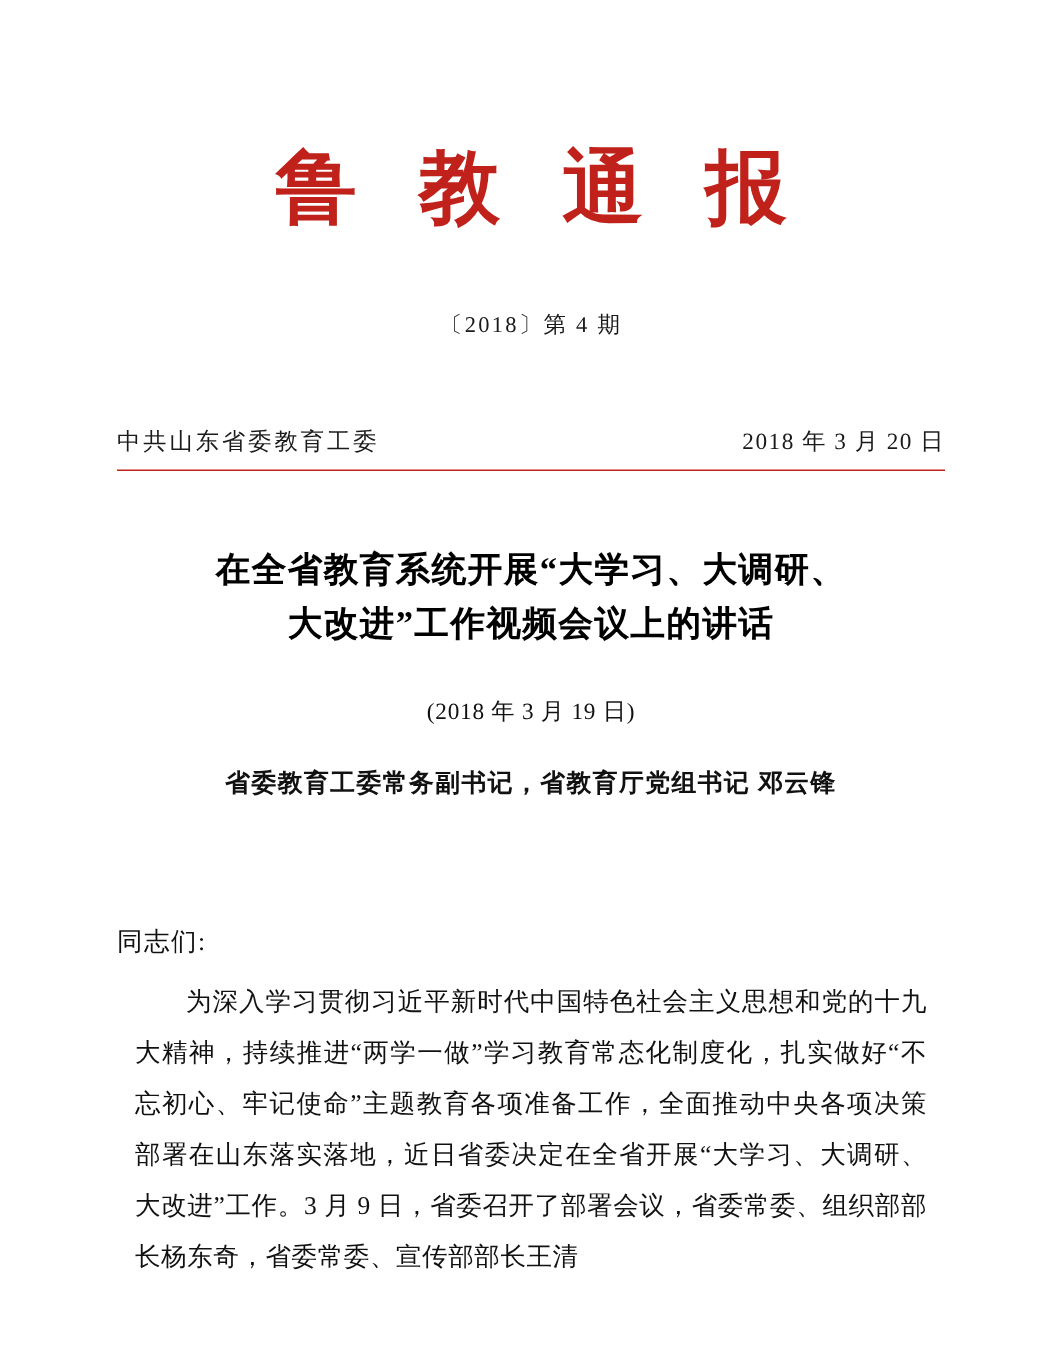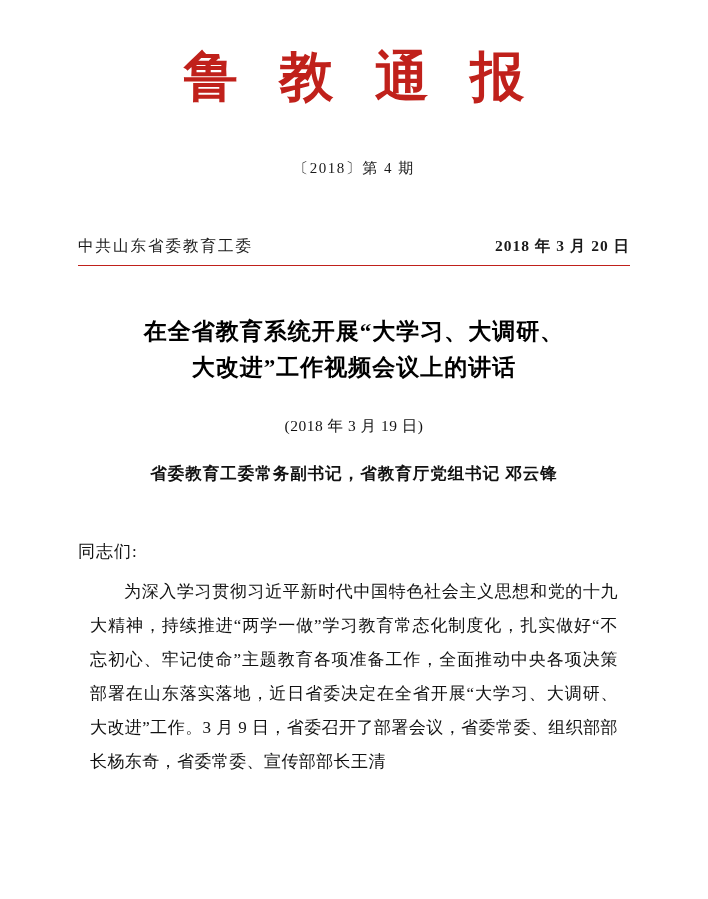--- a/index.html
+++ b/index.html
@@ -22,21 +22,21 @@
     padding: 0 78px;
     position: relative;
   }
   .masthead {
     text-align: center;
     color: #c0211b;
     font-family: "Liberation Serif", "DejaVu Serif", serif;
     font-weight: bold;
     font-size: 54px;
     letter-spacing: 14px;
-    margin-top: 48px;
+    margin-top: 96px;
     line-height: 1.1;
     text-indent: 14px;
   }
   .issue-line {
     text-align: center;
     font-size: 15px;
     color: #1a1a1a;
     margin-top: 52px;
     letter-spacing: 1.5px;
   }
@@ -47,21 +47,20 @@
     margin-top: 58px;
     font-size: 15.5px;
     color: #1a1a1a;
     letter-spacing: 1px;
   }
   .meta-left {
     letter-spacing: 2px;
   }
   .meta-right {
     letter-spacing: 1px;
-    font-weight: bold;
   }
   .rule {
     height: 0;
     border-top: 1.6px solid #c0211b;
     margin-top: 8px;
   }
   .article-title {
     text-align: center;
     font-weight: bold;
     font-size: 23px;
@@ -81,21 +80,21 @@
   }
   .byline {
     text-align: center;
     font-size: 16.5px;
     font-weight: bold;
     margin-top: 26px;
     letter-spacing: 1px;
   }
   .salutation {
     font-size: 17px;
-    margin-top: 55px;
+    margin-top: 83px;
     letter-spacing: 1px;
   }
   .body-text {
     font-size: 17px;
     line-height: 2.0;
     margin-top: 8px;
     text-align: justify;
     text-justify: inter-ideograph;
     letter-spacing: 0.4px;
   }

